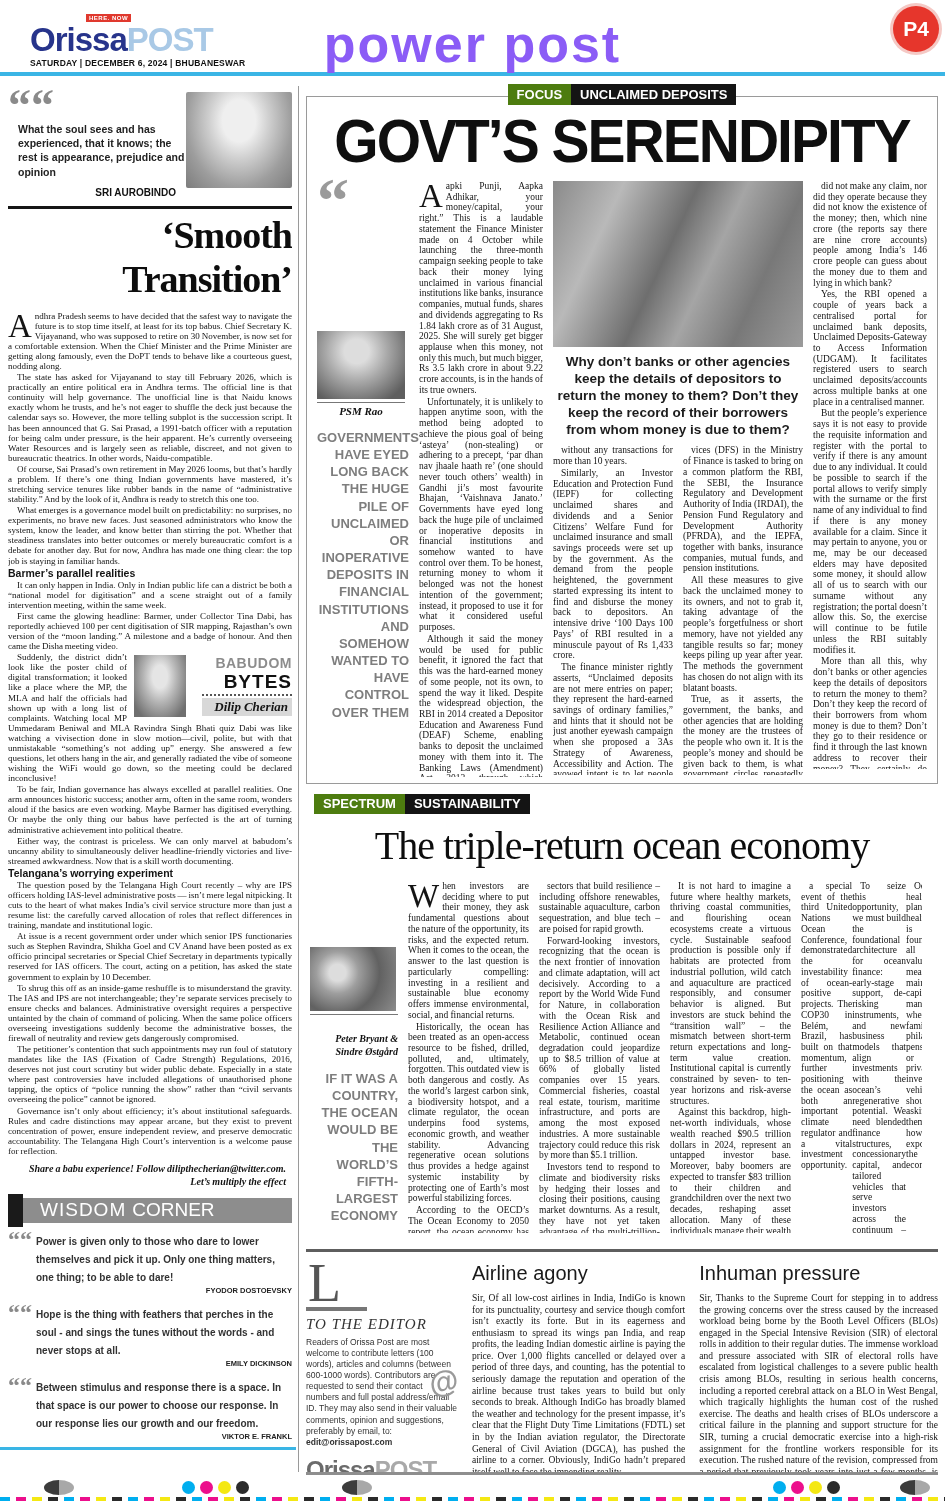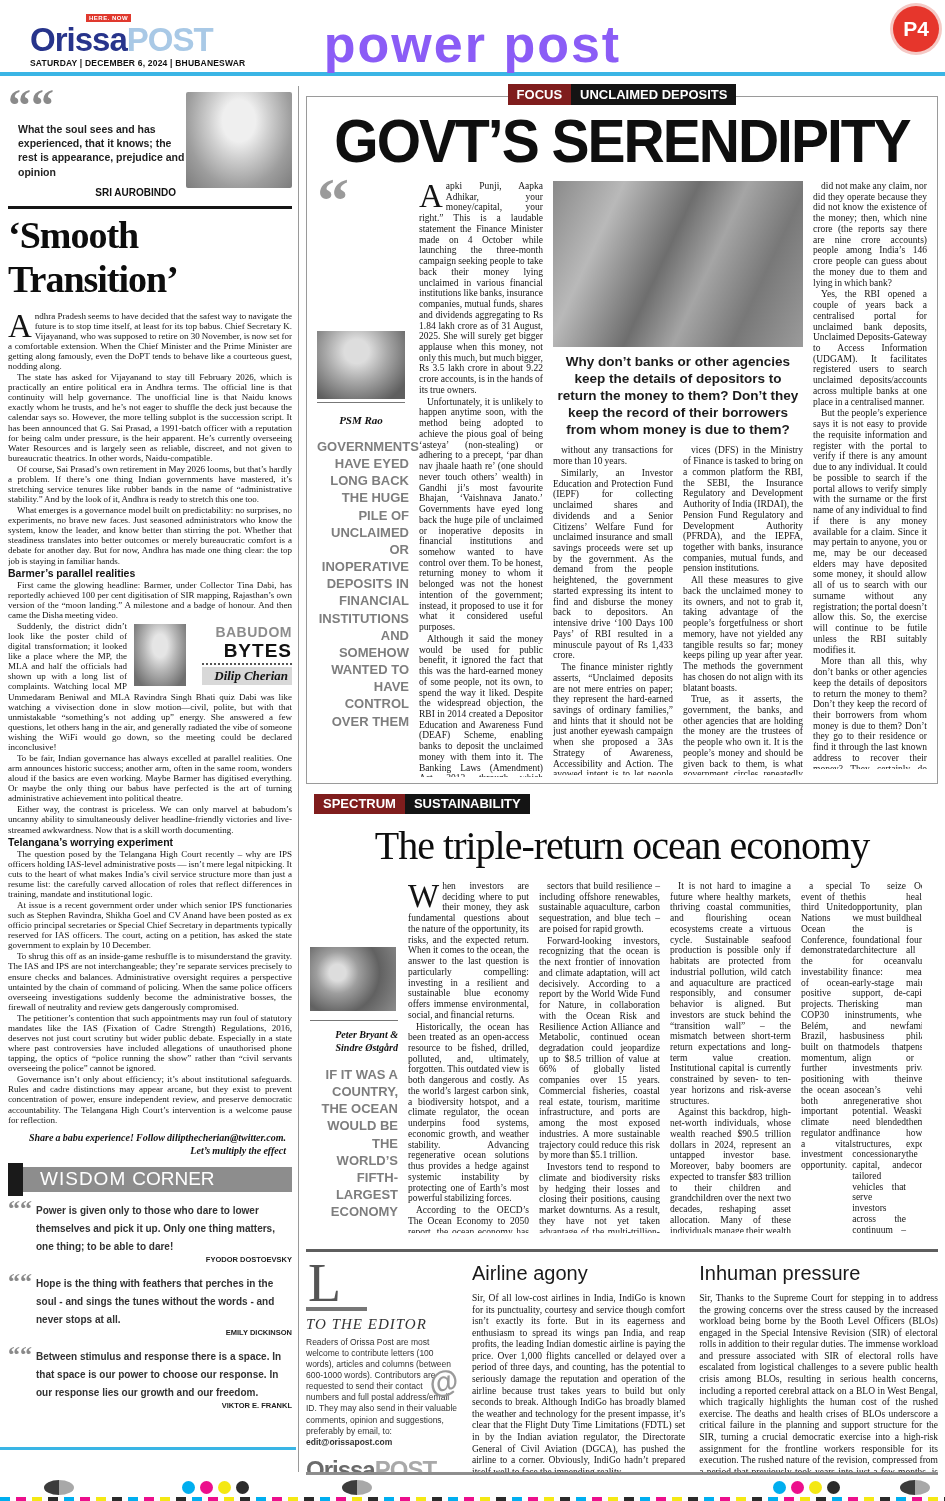--- a/index.html
+++ b/index.html
@@ -21,21 +21,21 @@
   
   .leftcol{position:absolute;left:8px;top:84px;width:284px;height:1360px;overflow:hidden}
   .aq{display:flex;margin-top:8px}
   .aq-left{width:178px}
   .aq-glyph{font:700 46px "Liberation Serif",serif;color:#8a8a8a;line-height:.6;height:30px}
   .aq-text{font:700 10.5px/1.35 "Liberation Sans",sans-serif;color:#222;margin-left:10px}
   .aq-author{font:700 10px "Liberation Sans",sans-serif;text-align:right;margin:8px 10px 0 0}
   .aq-photo{flex:1;height:96px;border-radius:2px;
             background:radial-gradient(ellipse at 50% 30%,#efefef 0 22%,#cfcfcf 40%,#9d9d9d 70%,#7c7c7c)}
   .lrule{border:none;border-top:3px solid #151515;margin:8px 0 4px}
-  .lhead{font:700 38px "Liberation Serif",serif;text-align:left;letter-spacing:-1px;margin:2px 0 10px;color:#0d0d0d}
+  .lhead{font:700 38px "Liberation Serif",serif;text-align:right;letter-spacing:-1px;margin:2px 0 10px;color:#0d0d0d}
   .lbody{font:9px/1.12 "Liberation Serif",serif;text-align:justify;color:#141414;word-spacing:-.3px}
   .lbody p{margin:0 0 1px;text-indent:9px}
   .lbody p.dc{text-indent:0}
   .dc::first-letter{float:left;font-size:33px;line-height:.82;padding:2px 3px 0 0}
   .subhead{font:700 10.5px "Liberation Sans",sans-serif;margin:7px 0 2px;text-indent:0 !important}
   .babudom{float:right;width:158px;margin:3px 0 3px 7px}
   .bb-row{display:flex;gap:16px}
   .bb-photo{width:52px;height:62px;background:radial-gradient(ellipse at 50% 35%,#e5e5e5 0 20%,#b5b5b5 45%,#6f6f6f 85%)}
   .bb-right{flex:1;text-align:right}
   .bb-t1{font:700 14px "Liberation Sans",sans-serif;color:#8d8d8d;letter-spacing:.5px}
@@ -51,48 +51,48 @@
   .wq-body{flex:1}
   .wq-text{font:700 10px/1.3 "Liberation Sans",sans-serif;color:#333;display:inline}
   .wq-author{font:700 7.5px "Liberation Sans",sans-serif;color:#222;text-align:right;margin-top:1px}
 
   .vrule{position:absolute;left:298px;top:86px;width:1px;height:1386px;background:#9a9a9a}
   .leftline{position:absolute;left:0;top:1447px;width:296px;height:3px;background:#3ab5e5}
 
   
   .focus{position:absolute;left:306px;top:96px;width:630px;height:686px;border:1px solid #9a9a9a;background:#fff}
   .tags{position:absolute;left:0;right:0;top:-12px;text-align:center;font-family:"Liberation Sans",sans-serif}
-  .tag1{background:#7f1d1d;color:#fff;font-weight:700;font-size:13px;padding:3px 9px}
+  .tag1{background:#4d7c0f;color:#fff;font-weight:700;font-size:13px;padding:3px 9px}
   .tag2{background:#141414;color:#fff;font-weight:700;font-size:13px;padding:3px 9px}
   .fhead{text-align:center;font:800 57px "Liberation Sans",sans-serif;letter-spacing:-2px;color:#0f0f0f;margin:10px 0 4px;transform:scaleY(1.08)}
   .fbody{display:flex;gap:10px;padding:4px 10px 0;height:596px;overflow:hidden}
   .rail{width:92px;flex:none;display:flex;flex-direction:column}
   .rail-q{font:700 64px "Liberation Serif",serif;color:#9a9a9a;line-height:.62;height:38px}
   .rail-photo{margin-top:112px;width:88px;height:68px;background:radial-gradient(ellipse at 45% 30%,#ddd 0 18%,#a8a8a8 45%,#5f5f5f 85%)}
-  .rail-name{font:italic 700 11px "Liberation Serif",serif;text-align:center;border-top:1px solid #777;margin-top:3px;padding-top:11px;width:88px}
+  .rail-name{font:italic 700 11px "Liberation Serif",serif;text-align:center;border-top:1px solid #777;margin-top:3px;padding-top:2px;width:88px}
   .pq{margin-top:12px;font:700 13px/1.32 "Liberation Sans",sans-serif;color:#7e7e7e;text-align:right;text-transform:uppercase}
   .ncol{font:9.5px/1.13 "Liberation Serif",serif;text-align:justify;color:#141414;word-spacing:-.3px}
   .ncol p{margin:0 0 1px;text-indent:8px}
   .ncol p.dc{text-indent:0}
   .fcol1{width:124px;flex:none}
   .fmid{width:250px;flex:none}
   .fimg{height:166px;background:linear-gradient(115deg,#8a8a8a 0%,#b9b9b9 22%,#6e6e6e 45%,#a5a5a5 60%,#787878 78%,#9b9b9b 100%)}
   .fcap{font:700 13.5px/1.25 "Liberation Sans",sans-serif;text-align:center;color:#1c1c1c;margin:7px 2px}
   .fmidcols{display:flex;gap:10px;height:330px;overflow:hidden}
   .fmc{width:120px;flex:none}
   .fcol4{width:114px;flex:none;display:flex;flex-direction:column;height:588px;overflow:hidden}
 
   
   .spectrum{position:absolute;left:306px;top:794px;width:632px;height:446px;overflow:hidden}
   .stags{font-family:Liberation Sans, sans-serif;margin-left:8px}
   .shead{font:400 40px "Liberation Serif",serif;text-align:center;letter-spacing:-1px;color:#0d0d0d;margin:10px 0 12px}
   .sbody{display:flex;gap:10px;height:352px;overflow:hidden;padding:0 4px}
   .srail{width:88px;flex:none;display:flex;flex-direction:column}
   .srail-photo{margin-top:66px;width:86px;height:64px;background:radial-gradient(circle at 32% 40%,#ddd 0 12%,#9e9e9e 30%,#616161 60%,#8c8c8c)}
-  .srail-names{font:italic 700 10px/1.25 "Liberation Serif",serif;text-align:right;border-top:1px solid #777;margin-top:9px;padding-top:8px}
+  .srail-names{font:italic 700 10px/1.25 "Liberation Serif",serif;text-align:right;border-top:1px solid #777;margin-top:3px;padding-top:18px}
   .scol{width:121px;flex:none}
   .scol4{display:flex;height:352px;overflow:hidden}
 
   
   .letters{position:absolute;left:306px;top:1249px;width:632px;height:226px;border-top:3px solid #5e5e5e;border-bottom:3px solid #8e8e8e;
            display:flex;gap:14px;padding-top:10px;box-sizing:border-box;overflow:hidden}
   .ltr1{width:152px;flex:none;color:#444}
   .bigL{font:400 54px "Liberation Serif",serif;color:#555;line-height:.8;border-bottom:4px solid #777;display:inline-block;padding:0 26px 2px 2px}
   .tte{font:italic 400 15px "Liberation Serif",serif;letter-spacing:1px;color:#333;margin:5px 0 4px}
   .lblurb{font:8.5px/1.3 "Liberation Sans",sans-serif;color:#333;position:relative}
@@ -137,20 +137,21 @@
     </div>
     <hr class="lrule">
     <div class="lhead">‘Smooth Transition’</div>
 
     <div class="lbody">
       <p class="dc">Andhra Pradesh seems to have decided that the safest way to navigate the future is to stop time itself, at least for its top babus. Chief Secretary K. Vijayanand, who was supposed to retire on 30 November, is now set for a comfortable extension. When the Chief Minister and the Prime Minister are getting along famously, even the DoPT tends to behave like a courteous guest, nodding along.</p>
       <p>The state has asked for Vijayanand to stay till February 2026, which is practically an entire political era in Andhra terms. The official line is that continuity will help governance. The unofficial line is that Naidu knows exactly whom he trusts, and he’s not eager to shuffle the deck just because the calendar says so. However, the more telling subplot is the succession script. It has been announced that G. Sai Prasad, a 1991-batch officer with a reputation for being calm under pressure, is the heir apparent. He’s currently overseeing Water Resources and is largely seen as reliable, discreet, and not given to bureaucratic theatrics. In other words, Naidu-compatible.</p>
       <p>Of course, Sai Prasad’s own retirement in May 2026 looms, but that’s hardly a problem. If there’s one thing Indian governments have mastered, it’s stretching service tenures like rubber bands in the name of “administrative stability.” And by the look of it, Andhra is ready to stretch this one too.</p>
       <p>What emerges is a governance model built on predictability: no surprises, no experiments, no brave new faces. Just seasoned administrators who know the system, know the leader, and know better than stirring the pot. Whether that steadiness translates into better outcomes or merely bureaucratic comfort is a debate for another day. But for now, Andhra has made one thing clear: the top job is staying in familiar hands.</p>
       <p class="subhead">Barmer’s parallel realities</p>
+      <p>It can only happen in India. Only in Indian public life can a district be both a “national model for digitisation” and a scene straight out of a family intervention meeting, within the same week.</p>
       <p>First came the glowing headline: Barmer, under Collector Tina Dabi, has reportedly achieved 100 per cent digitisation of SIR mapping, Rajasthan’s own version of the “moon landing.” A milestone and a badge of honour. And then came the Disha meeting video.</p>
       <div>
         <div class="babudom">
           <div class="bb-row">
             <div class="bb-photo"></div>
             <div class="bb-right">
               <div class="bb-t1">BABUDOM</div>
               <div class="bb-t2">BYTES</div>
               <div class="bb-author">Dilip Cherian</div>
             </div>

